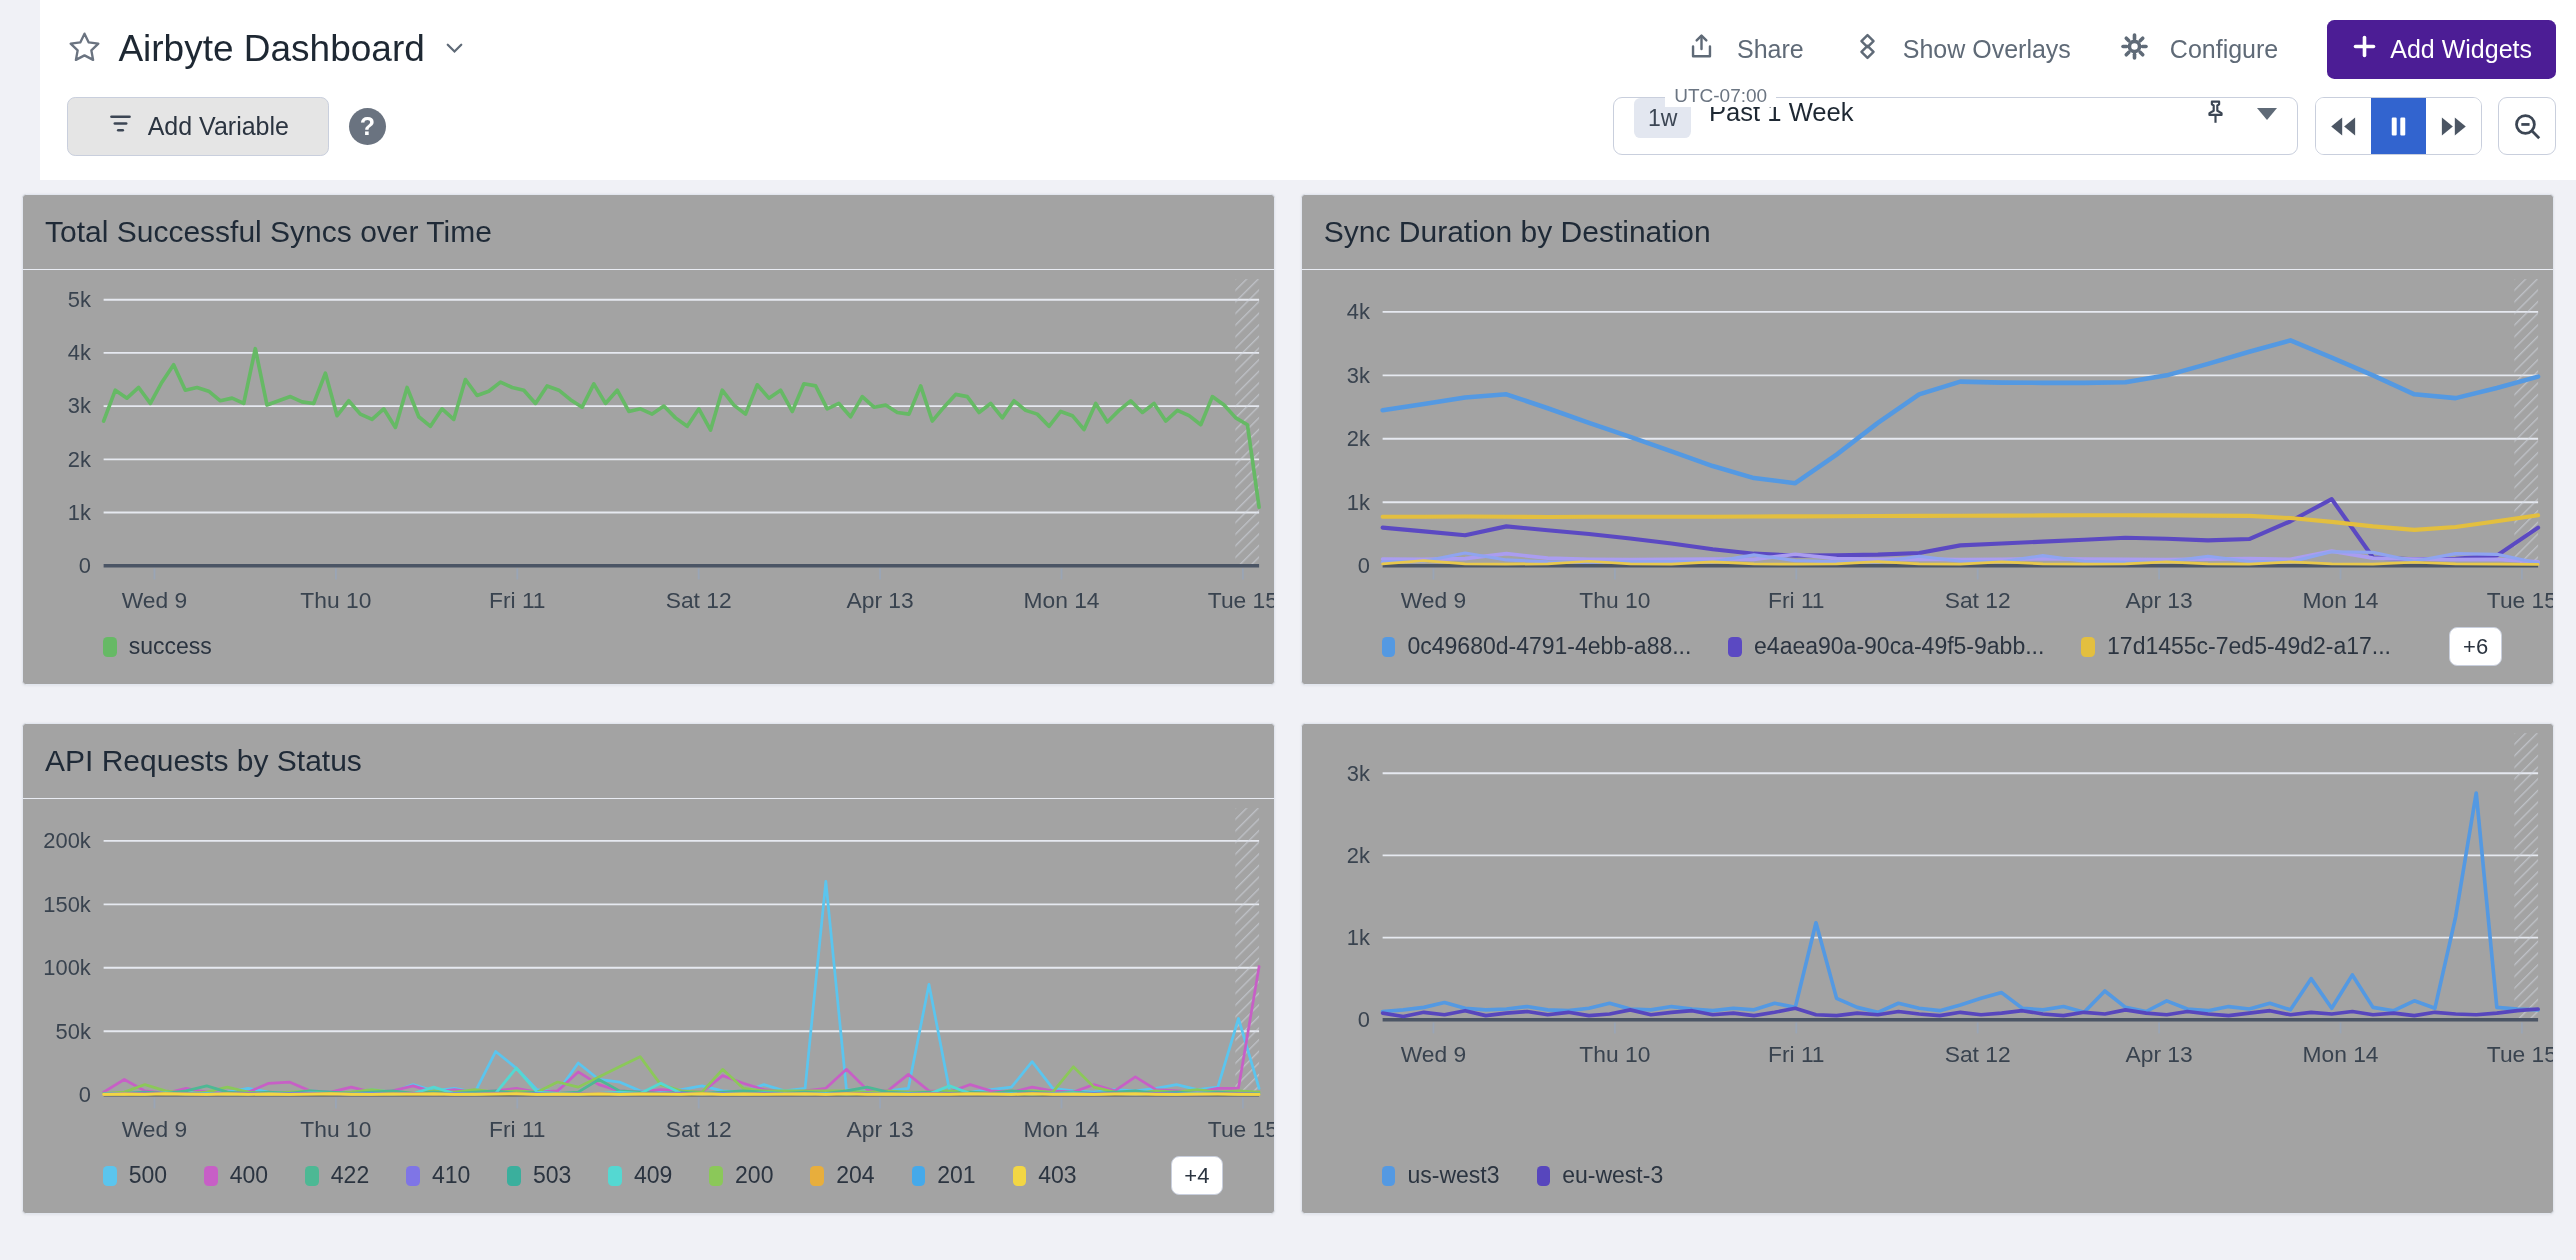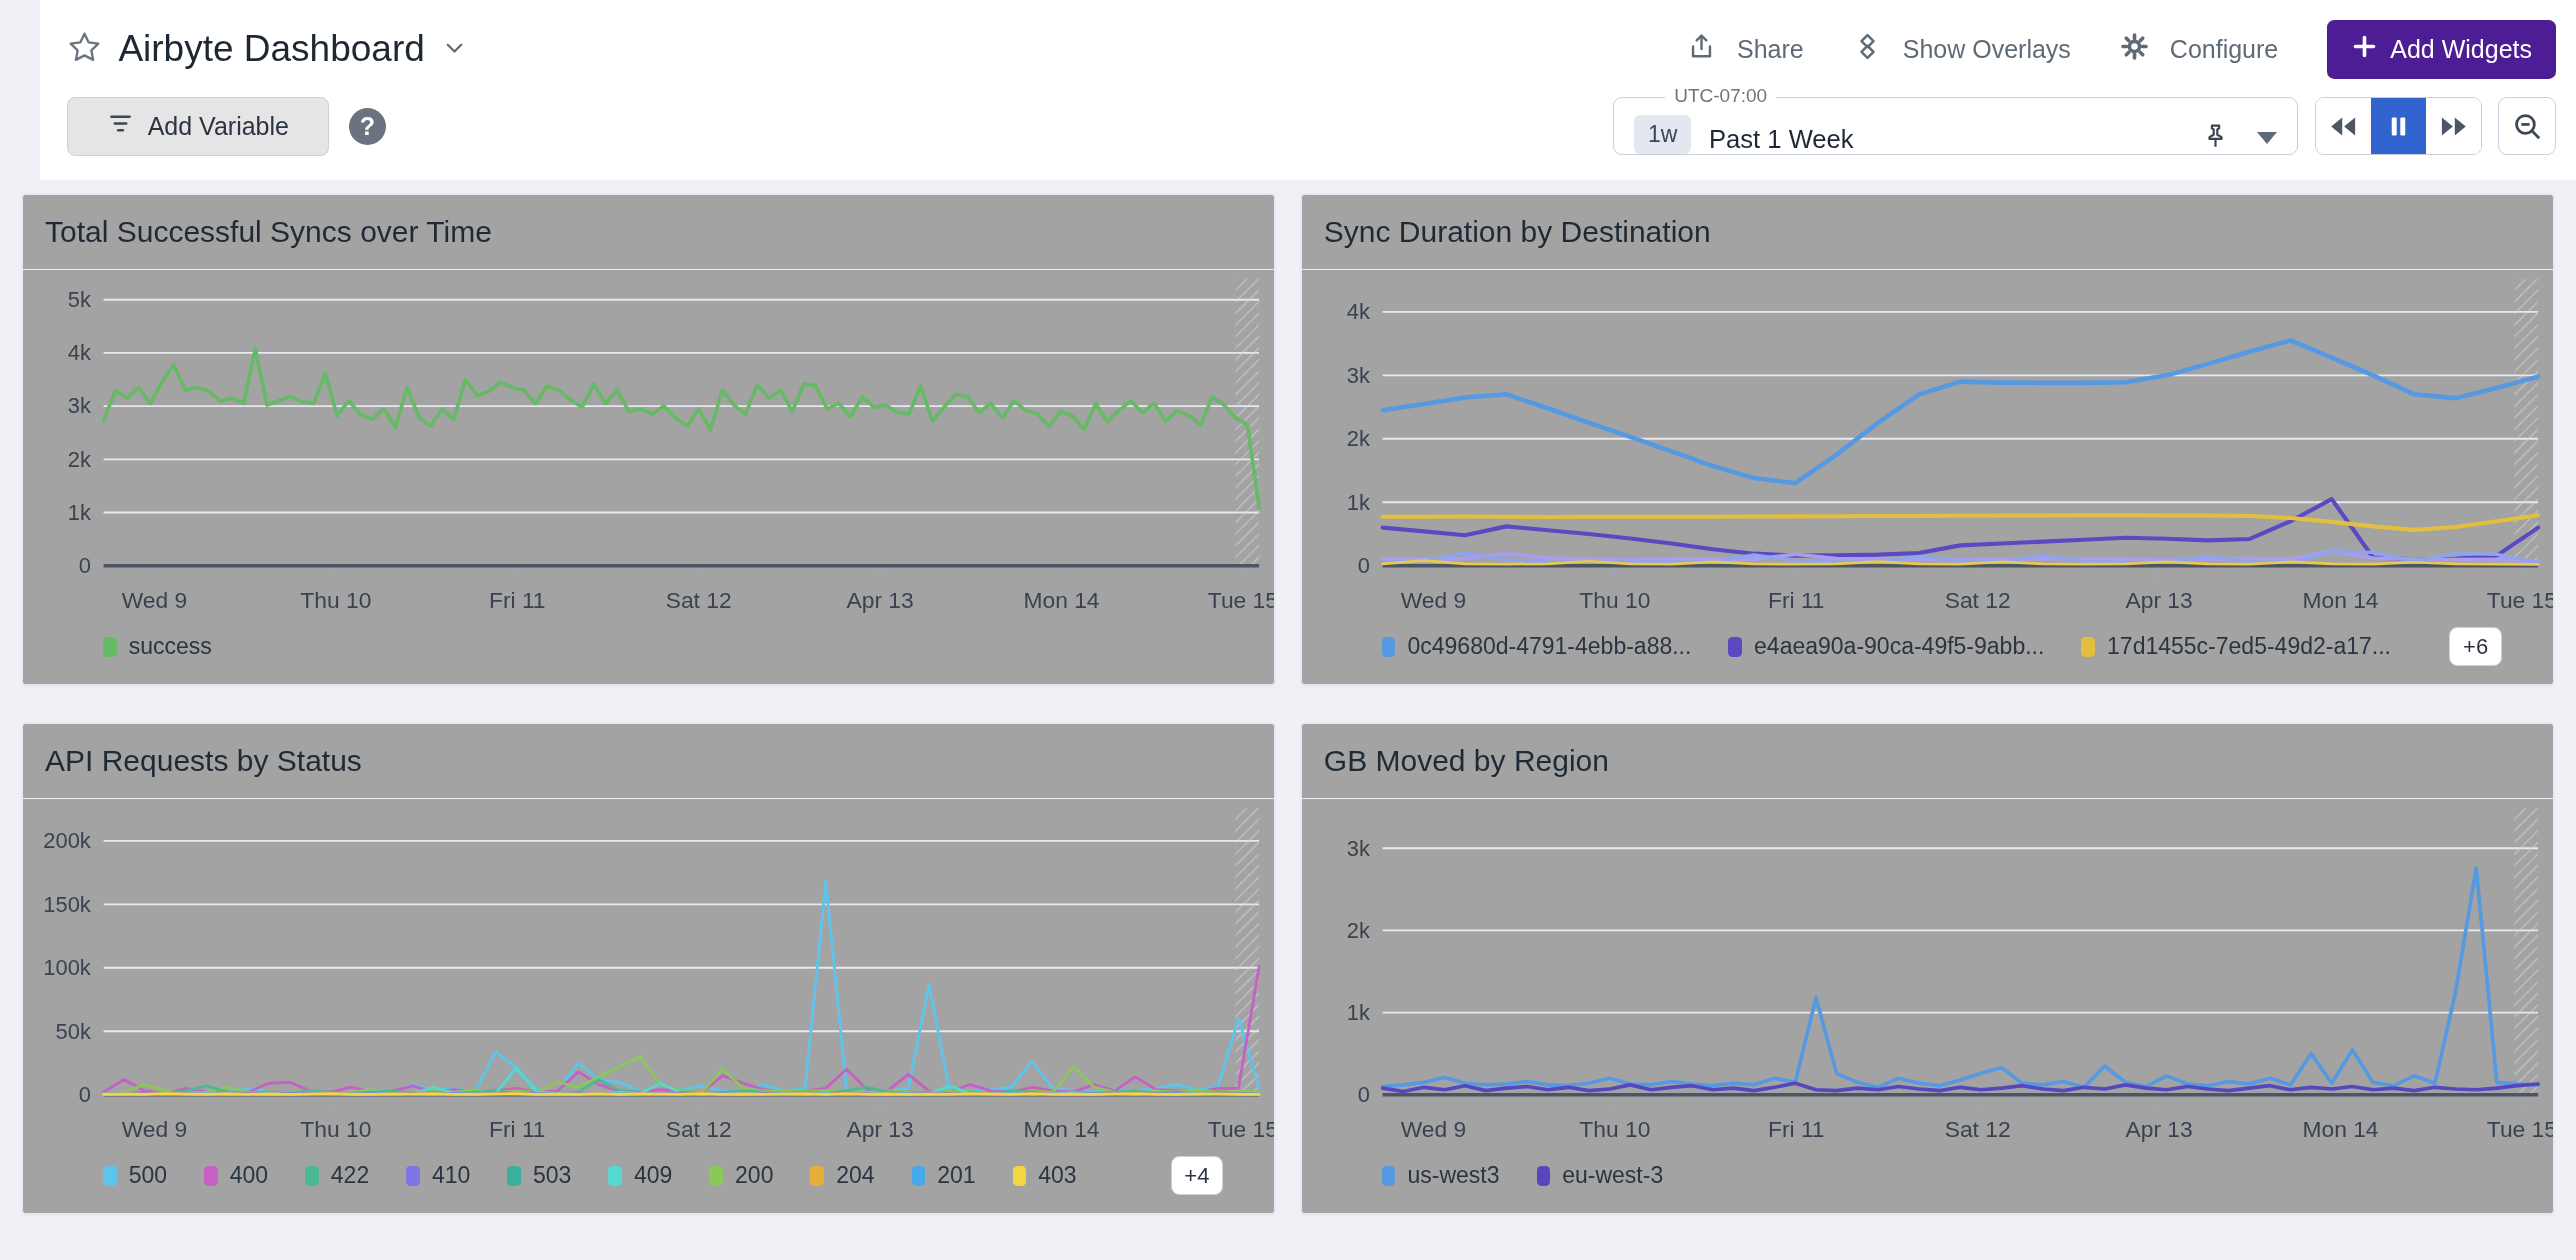--- a/index.html
+++ b/index.html
@@ -17,21 +17,21 @@
     padding: 12.8px 24px; font-size: 25px; font-weight: 500; display: flex; gap: 12px;
     align-items: center; cursor: pointer; font-family: "Liberation Sans", sans-serif; }
   .row2 { display: flex; align-items: center; padding: 12.8px 20px 24px 27px; }
   .add-variable { display: flex; gap: 13.7px; align-items: center; border: 1.8px solid #c9cfdd;
     border-radius: 8.2px; padding: 12px 39px; font-size: 25px; color: #2b3440; background: #e5e5e5;
     cursor: pointer; font-family: "Liberation Sans", sans-serif; }
   .help { width: 37px; height: 37px; border-radius: 50%; background: #6a7380; color: #fff;
     font-size: 25px; font-weight: bold; display: flex; align-items: center;
     justify-content: center; margin-left: 20px; cursor: pointer; }
   .time-controls { margin-left: auto; display: flex; gap: 16.4px; align-items: center; }
-  .time-picker { position: relative; display: flex; align-items: flex-end; gap: 18px;
+  .time-picker { position: relative; display: flex; align-items: flex-start; gap: 18px;
     border: 1.8px solid #c9cfdd; border-radius: 9px; height: 58px; width: 685px;
     padding: 0 20px; background: #fff; cursor: pointer; }
   .tz { position: absolute; top: -13.7px; left: 51px; background: #fff; padding: 0 9px;
     font-size: 19px; color: #6b7582; }
   .range-short { background: #e3e7f0; border-radius: 6.4px; padding: 6.4px 13.7px;
     font-size: 23px; color: #3c4654; }
   .range-label { font-size: 25.6px; color: #1e2833; }
   .picker-icons { margin-left: auto; display: flex; align-items: center; gap: 27px; }
   .caret { width: 0; height: 0; border-left: 10px solid transparent;
     border-right: 10px solid transparent; border-top: 12.8px solid #5f6a77; }
@@ -370,21 +370,20 @@
           <span class="legend-label">201</span>
         </div>
         <div class="legend-item">
           <span class="chip" style="background: rgb(242, 214, 68);"></span>
           <span class="legend-label">403</span>
         </div>
         <span class="legend-overflow">+4</span>
       </div>
   </section>
   <section class="panel">
-    <div class="panel-title">GB Moved by Region</div>
     <div class="chart-area">
         <svg viewBox="0 0 1370 378" width="1251" height="345">
           <defs>
             <pattern id="hatch3" width="9" height="9" patternUnits="userSpaceOnUse" patternTransform="rotate(45)">
               <line x1="0" y1="0" x2="0" y2="9" stroke="#d3d8e2" stroke-width="3"></line>
             </pattern>
           </defs>
           <line x1="88" y1="54.00000000000001" x2="1354" y2="54.00000000000001" stroke="#e6e9f0" stroke-width="2"></line>
           <text x="74" y="62.00000000000001" text-anchor="end" fill="#39434f" font-size="24">3k</text>
           <line x1="88" y1="144" x2="1354" y2="144" stroke="#e6e9f0" stroke-width="2"></line>

